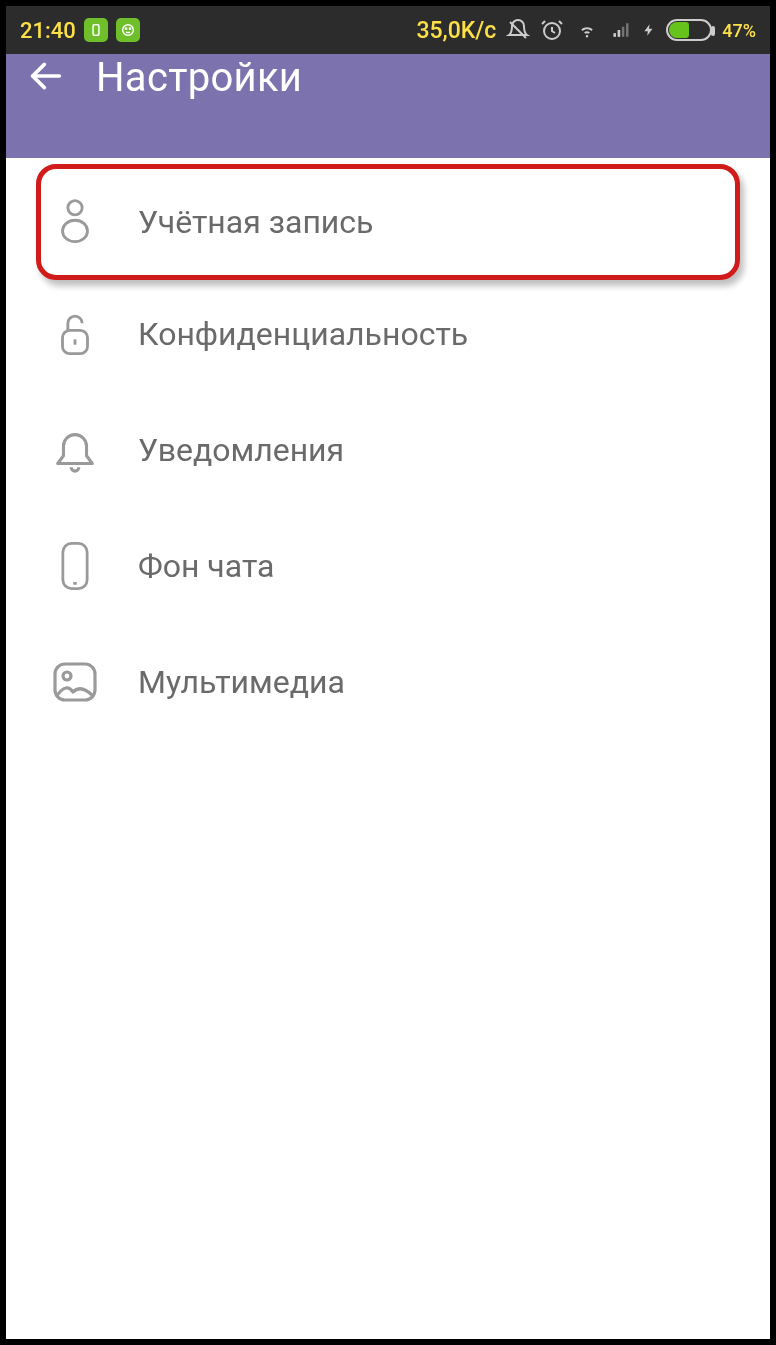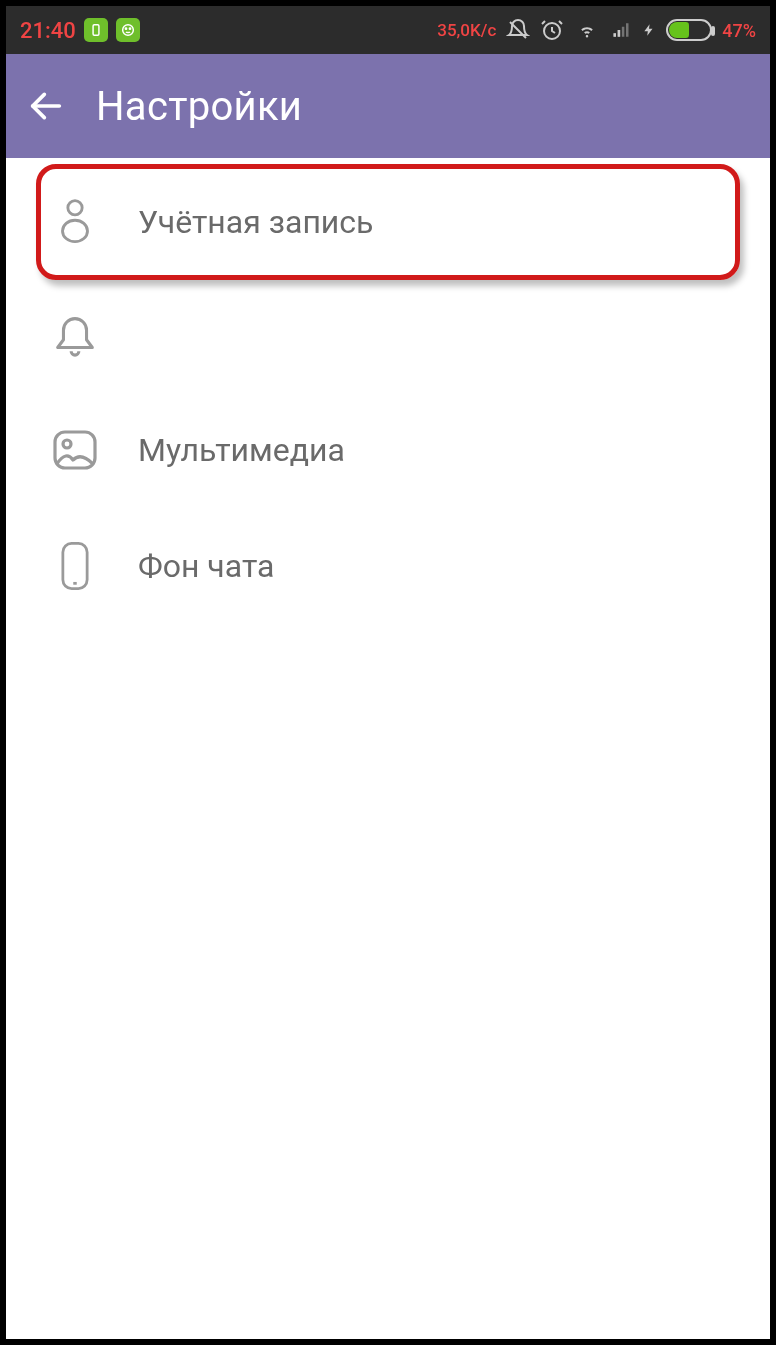--- a/index.html
+++ b/index.html
@@ -9,21 +9,21 @@
     position: relative;
     width: 776px;
     height: 1345px;
     background: #fff;
     border: 6px solid #000;
   }
   
   .status-bar {
     height: 48px;
     background: #2c2c2c;
-    color: #ef4444;
+    color: #fde047;
     display: flex;
     align-items: center;
     justify-content: space-between;
     padding: 0 14px;
     font-size: 22px;
     font-weight: 500;
   }
   .status-left { display: flex; align-items: center; gap: 8px; }
   .status-right { display: flex; align-items: center; gap: 10px; }
   .status-badge {
@@ -53,21 +53,20 @@
     width: 47%;
     background: #66c31c;
     border-radius: 10px 4px 4px 10px;
   }
   
   .app-bar {
     height: 104px;
     background: #7c72ad;
     color: #fff;
     display: flex;
-    align-items: center;
     padding: 0 18px;
     gap: 28px;
   }
   .app-bar .back-btn {
     width: 44px; height: 44px;
     display: flex; align-items: center; justify-content: center;
     cursor: pointer;
   }
   .app-title {
     font-size: 40px;
@@ -128,21 +127,21 @@
       <span class="status-badge badge-green2">
         <svg width="16" height="16" viewBox="0 0 24 24" fill="none" stroke="#fff" stroke-width="2.2">
             <circle cx="12" cy="12" r="8"></circle>
             <circle cx="9" cy="10" r="1" fill="#fff"></circle>
             <circle cx="15" cy="10" r="1" fill="#fff"></circle>
             <path d="M9 15c1 1 5 1 6 0"></path>
           </svg>
       </span>
     </div>
     <div class="status-right">
-      <span style="font-size:17px;">35,0K/c</span>
+      <span style="font-size:23px;">35,0K/c</span>
       <span class="status-icon">
         <svg width="24" height="24" viewBox="0 0 24 24" fill="none" stroke="#ccc" stroke-width="2">
             <path d="M18 8a6 6 0 10-12 0c0 7-3 9-3 9h18s-3-2-3-9"></path>
             <line x1="4" y1="4" x2="20" y2="20"></line>
           </svg>
       </span>
       <span class="status-icon">
         <svg width="24" height="24" viewBox="0 0 24 24" fill="none" stroke="#ccc" stroke-width="2">
             <circle cx="12" cy="13" r="8"></circle>
             <path d="M12 9v4l3 2M5 3l-3 3M22 6l-3-3"></path>
@@ -186,47 +185,58 @@
     <div class="setting-row highlighted">
       <span class="row-icon">
         <svg width="44" height="50" viewBox="0 0 24 28" fill="none" stroke="#9a9a9a" stroke-width="1.6">
           <circle cx="12" cy="6" r="4"></circle>
           <rect x="5" y="13" width="14" height="12" rx="7"></rect>
         </svg>
       </span>
       <span class="row-label">Учётная запись</span>
     </div>
 
+    <div class="setting-row">
+      <span class="row-icon">
+        <svg width="44" height="50" viewBox="0 0 24 28" fill="none" stroke="#9a9a9a" stroke-width="1.6">
+          <rect x="5" y="12" width="14" height="13" rx="4"></rect>
+          <path d="M8 12V8a4 4 0 018 0"></path>
+          <line x1="12" y1="17" x2="12" y2="20"></line>
+        </svg>
+      </span>
+      <span class="row-label">Конфиденциальность</span>
+    </div>
 
     <div class="setting-row">
       <span class="row-icon">
         <svg width="48" height="50" viewBox="0 0 24 26" fill="none" stroke="#9a9a9a" stroke-width="1.6" stroke-linejoin="round">
           <path d="M18 16V11a6 6 0 10-12 0v5l-3 4h18l-3-4z"></path>
           <path d="M10 22a2 2 0 004 0"></path>
         </svg>
       </span>
-    </div>
-
+      <span class="row-label">Уведомления</span>
+    </div>
+
+
+    <div class="setting-row">
+      <span class="row-icon">
+        <svg width="36" height="52" viewBox="0 0 20 30" fill="none" stroke="#9a9a9a" stroke-width="1.6">
+          <rect x="3" y="2" width="14" height="26" rx="5"></rect>
+          <line x1="9" y1="25" x2="11" y2="25"></line>
+        </svg>
+      </span>
+      <span class="row-label">Фон чата</span>
+    </div>
 
     <div class="setting-row">
       <span class="row-icon">
         <svg width="48" height="44" viewBox="0 0 24 22" fill="none" stroke="#9a9a9a" stroke-width="1.6" stroke-linejoin="round">
           <rect x="2" y="2" width="20" height="18" rx="5"></rect>
           <circle cx="8" cy="8" r="2"></circle>
           <path d="M3 18c3-5 6-5 8-2 2-2 5-3 10 2"></path>
         </svg>
       </span>
       <span class="row-label">Мультимедиа</span>
     </div>
 
-    <div class="setting-row">
-      <span class="row-icon">
-        <svg width="36" height="52" viewBox="0 0 20 30" fill="none" stroke="#9a9a9a" stroke-width="1.6">
-          <rect x="3" y="2" width="14" height="26" rx="5"></rect>
-          <line x1="9" y1="25" x2="11" y2="25"></line>
-        </svg>
-      </span>
-      <span class="row-label">Фон чата</span>
-    </div>
-
 
   </div>
 </div>
 
 </body></html>

